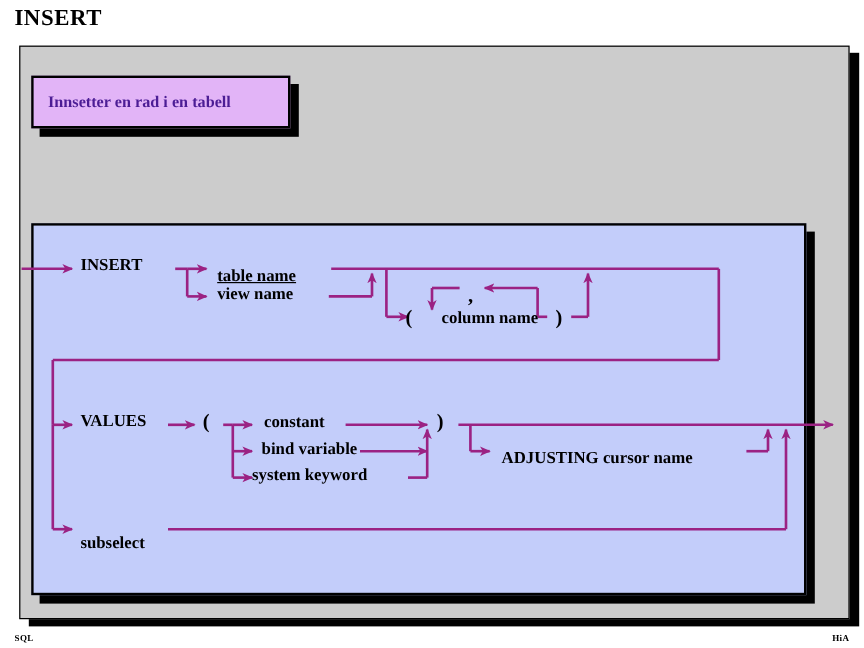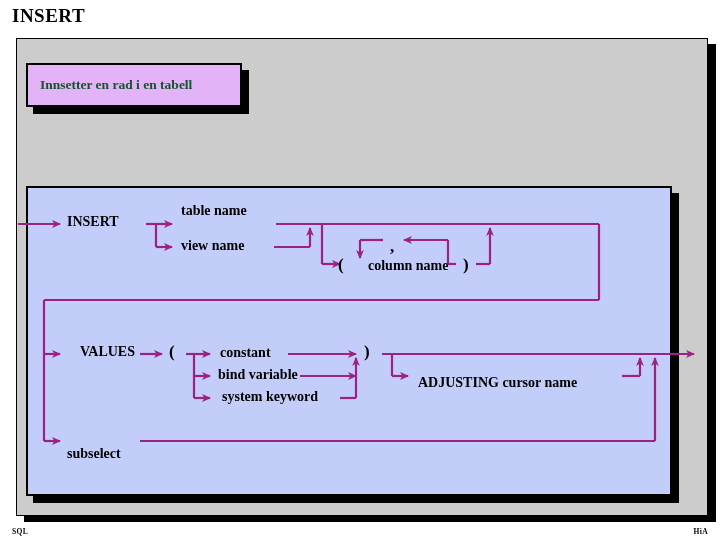--- a/index.html
+++ b/index.html
@@ -64,21 +64,21 @@
     background: #e2b4f7;
     border: 2px solid #000000;
     box-sizing: border-box;
     display: flex;
     align-items: center;
   }
   #caption-text {
     padding-left: 12px;
     font-size: 13.5px;
     font-weight: bold;
-    color: #14532d;
+    color: #4c1d95;
     white-space: nowrap;
   }
 
   
   #diagram-shadow {
     position: absolute;
     left: 33px;
     top: 193px;
     width: 646px;
     height: 310px;
@@ -126,27 +126,27 @@
   .comma {
     position: absolute;
     font-family: "Liberation Serif", "DejaVu Serif", serif;
     font-size: 17px;
     font-weight: bold;
     color: #000000;
     line-height: 1;
   }
 
   #term-insert      { left: 67px;  top: 215px; }
-  #term-table-name  { left: 181px; top: 204px; }
+  #term-table-name  { left: 181px; top: 224px; text-decoration: underline; }
   #term-view-name   { left: 181px; top: 239px; }
   #term-column-name { left: 368px; top: 259px; }
-  #term-values      { left: 67px;  top: 345px; margin-left: 13px; }
+  #term-values      { left: 67px;  top: 345px; }
   #term-constant    { left: 220px; top: 346px; }
   #term-bind-var    { left: 218px; top: 368px; text-align: center; }
-  #term-sys-keyword { left: 222px; top: 390px; }
+  #term-sys-keyword { left: 210px; top: 390px; }
   #term-adjusting   { left: 418px; top: 376px; }
   #term-subselect   { left: 67px;  top: 432px; margin-top: 15px; }
 
   #paren-open-col   { left: 338px; top: 256px; }
   #paren-close-col  { left: 463px; top: 256px; }
   #paren-open-val   { left: 169px; top: 343px; }
   #paren-close-val  { left: 364px; top: 343px; }
   #comma-col        { left: 390px; top: 238px; }
 
   

